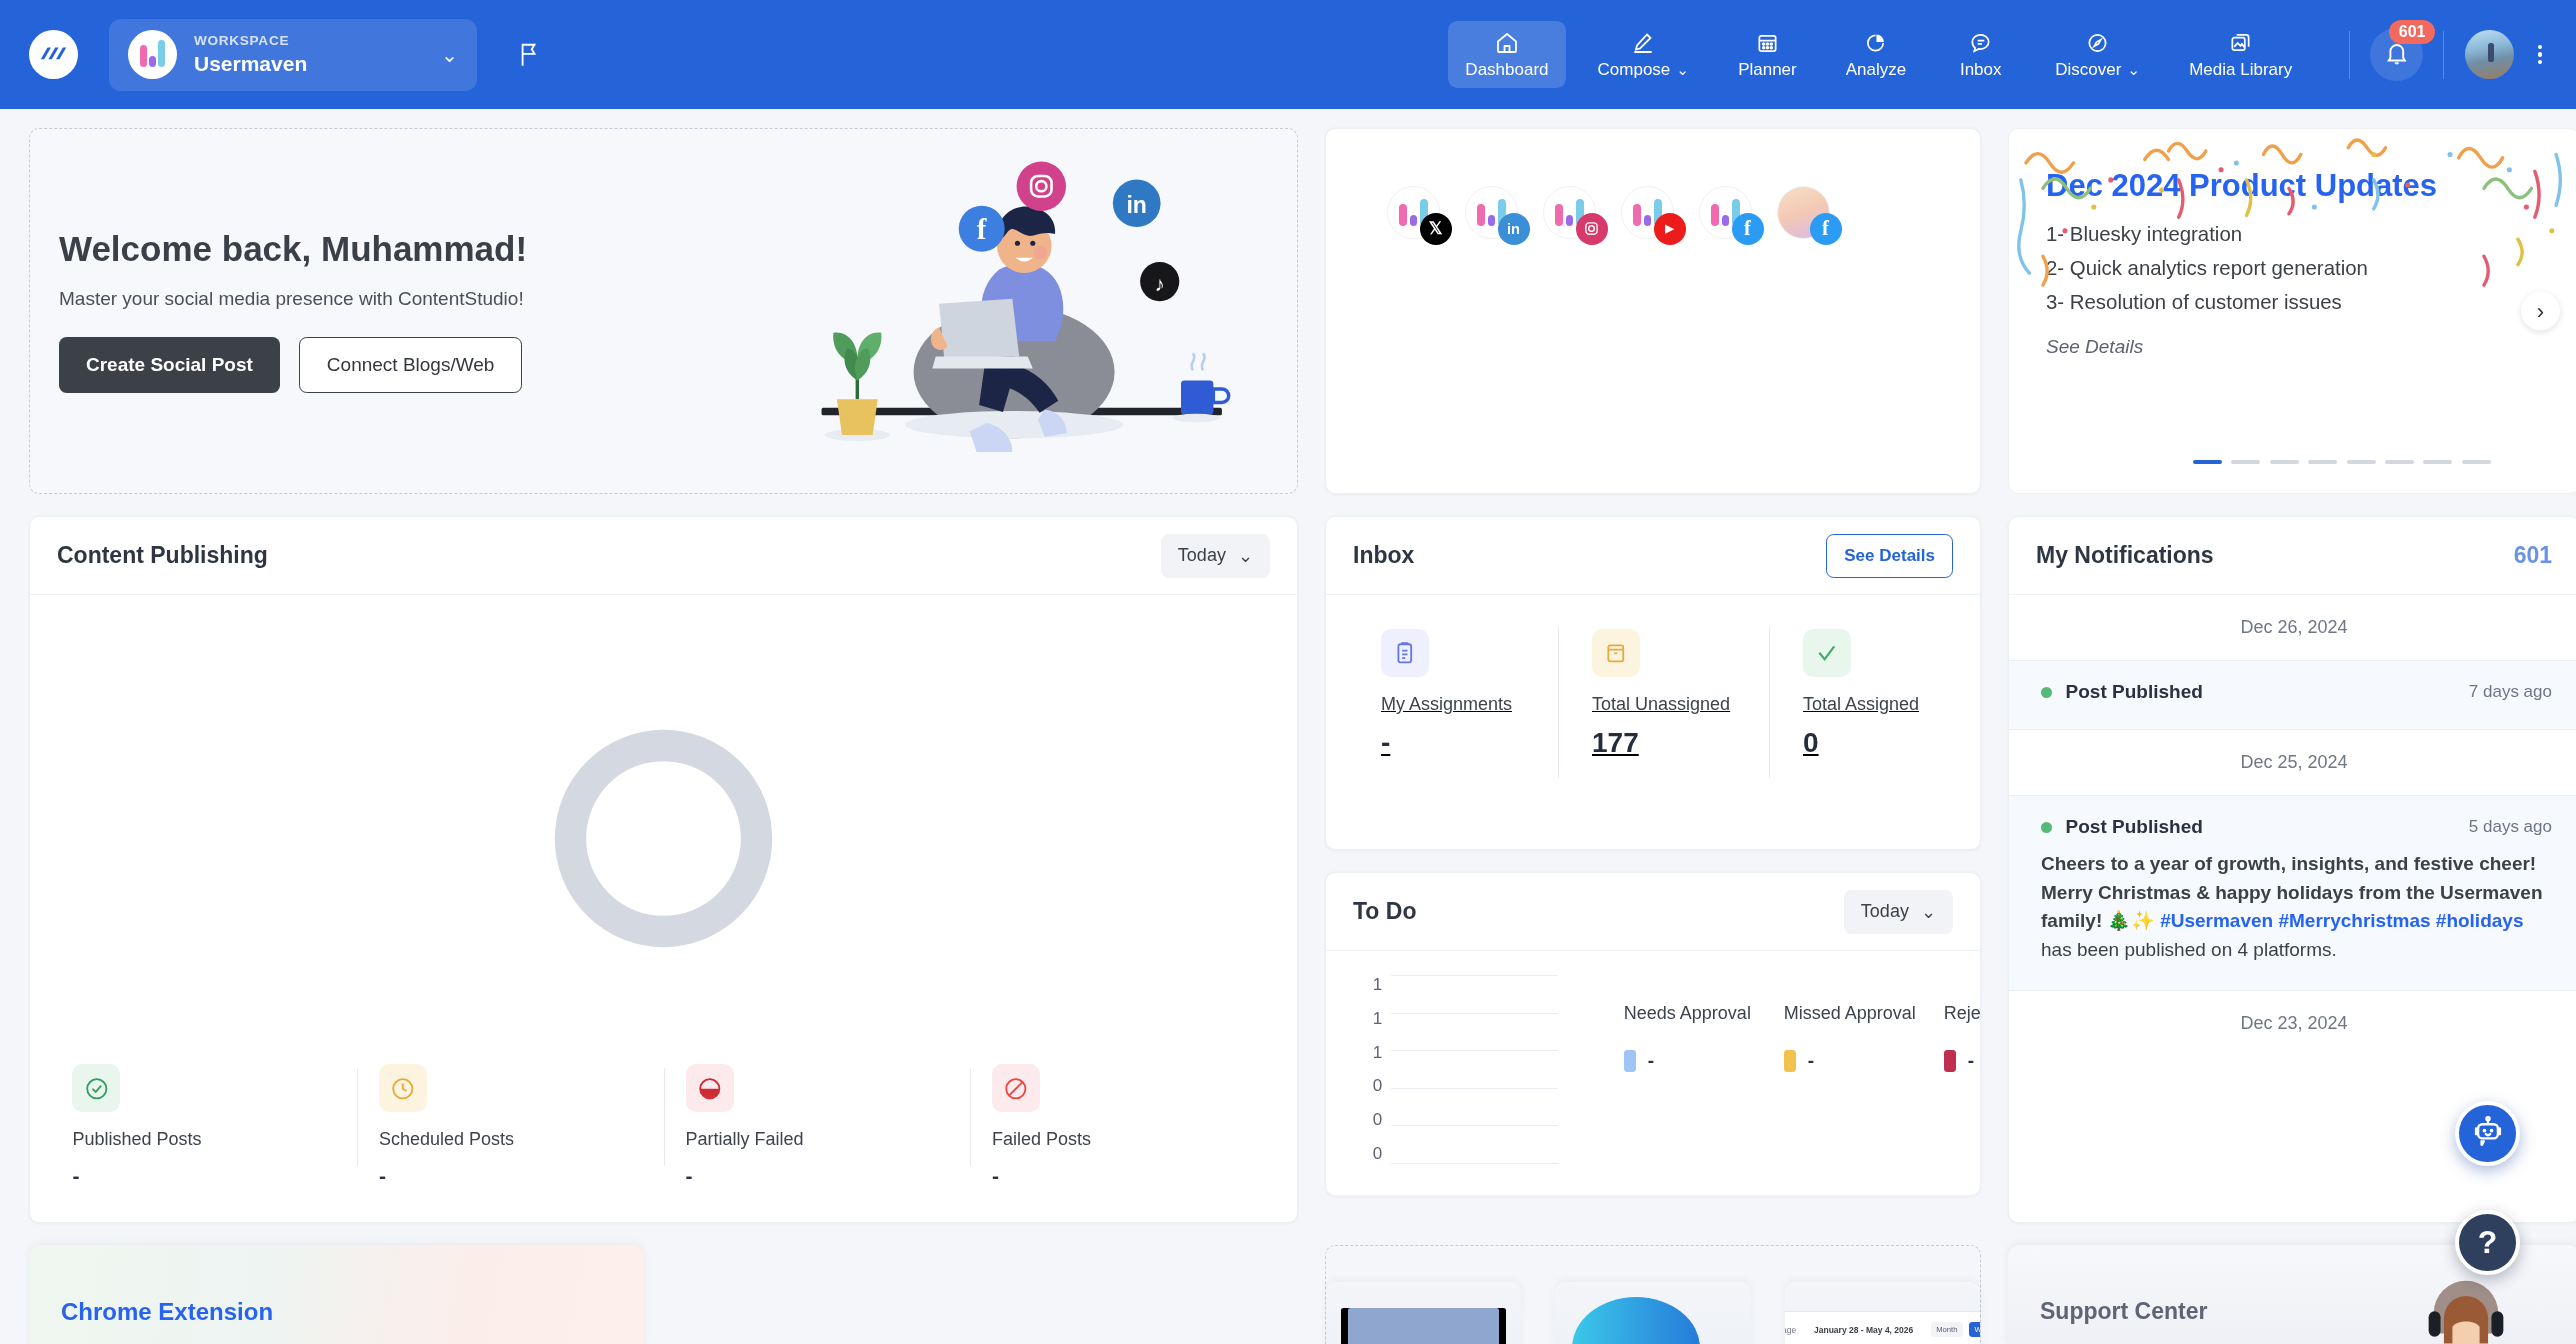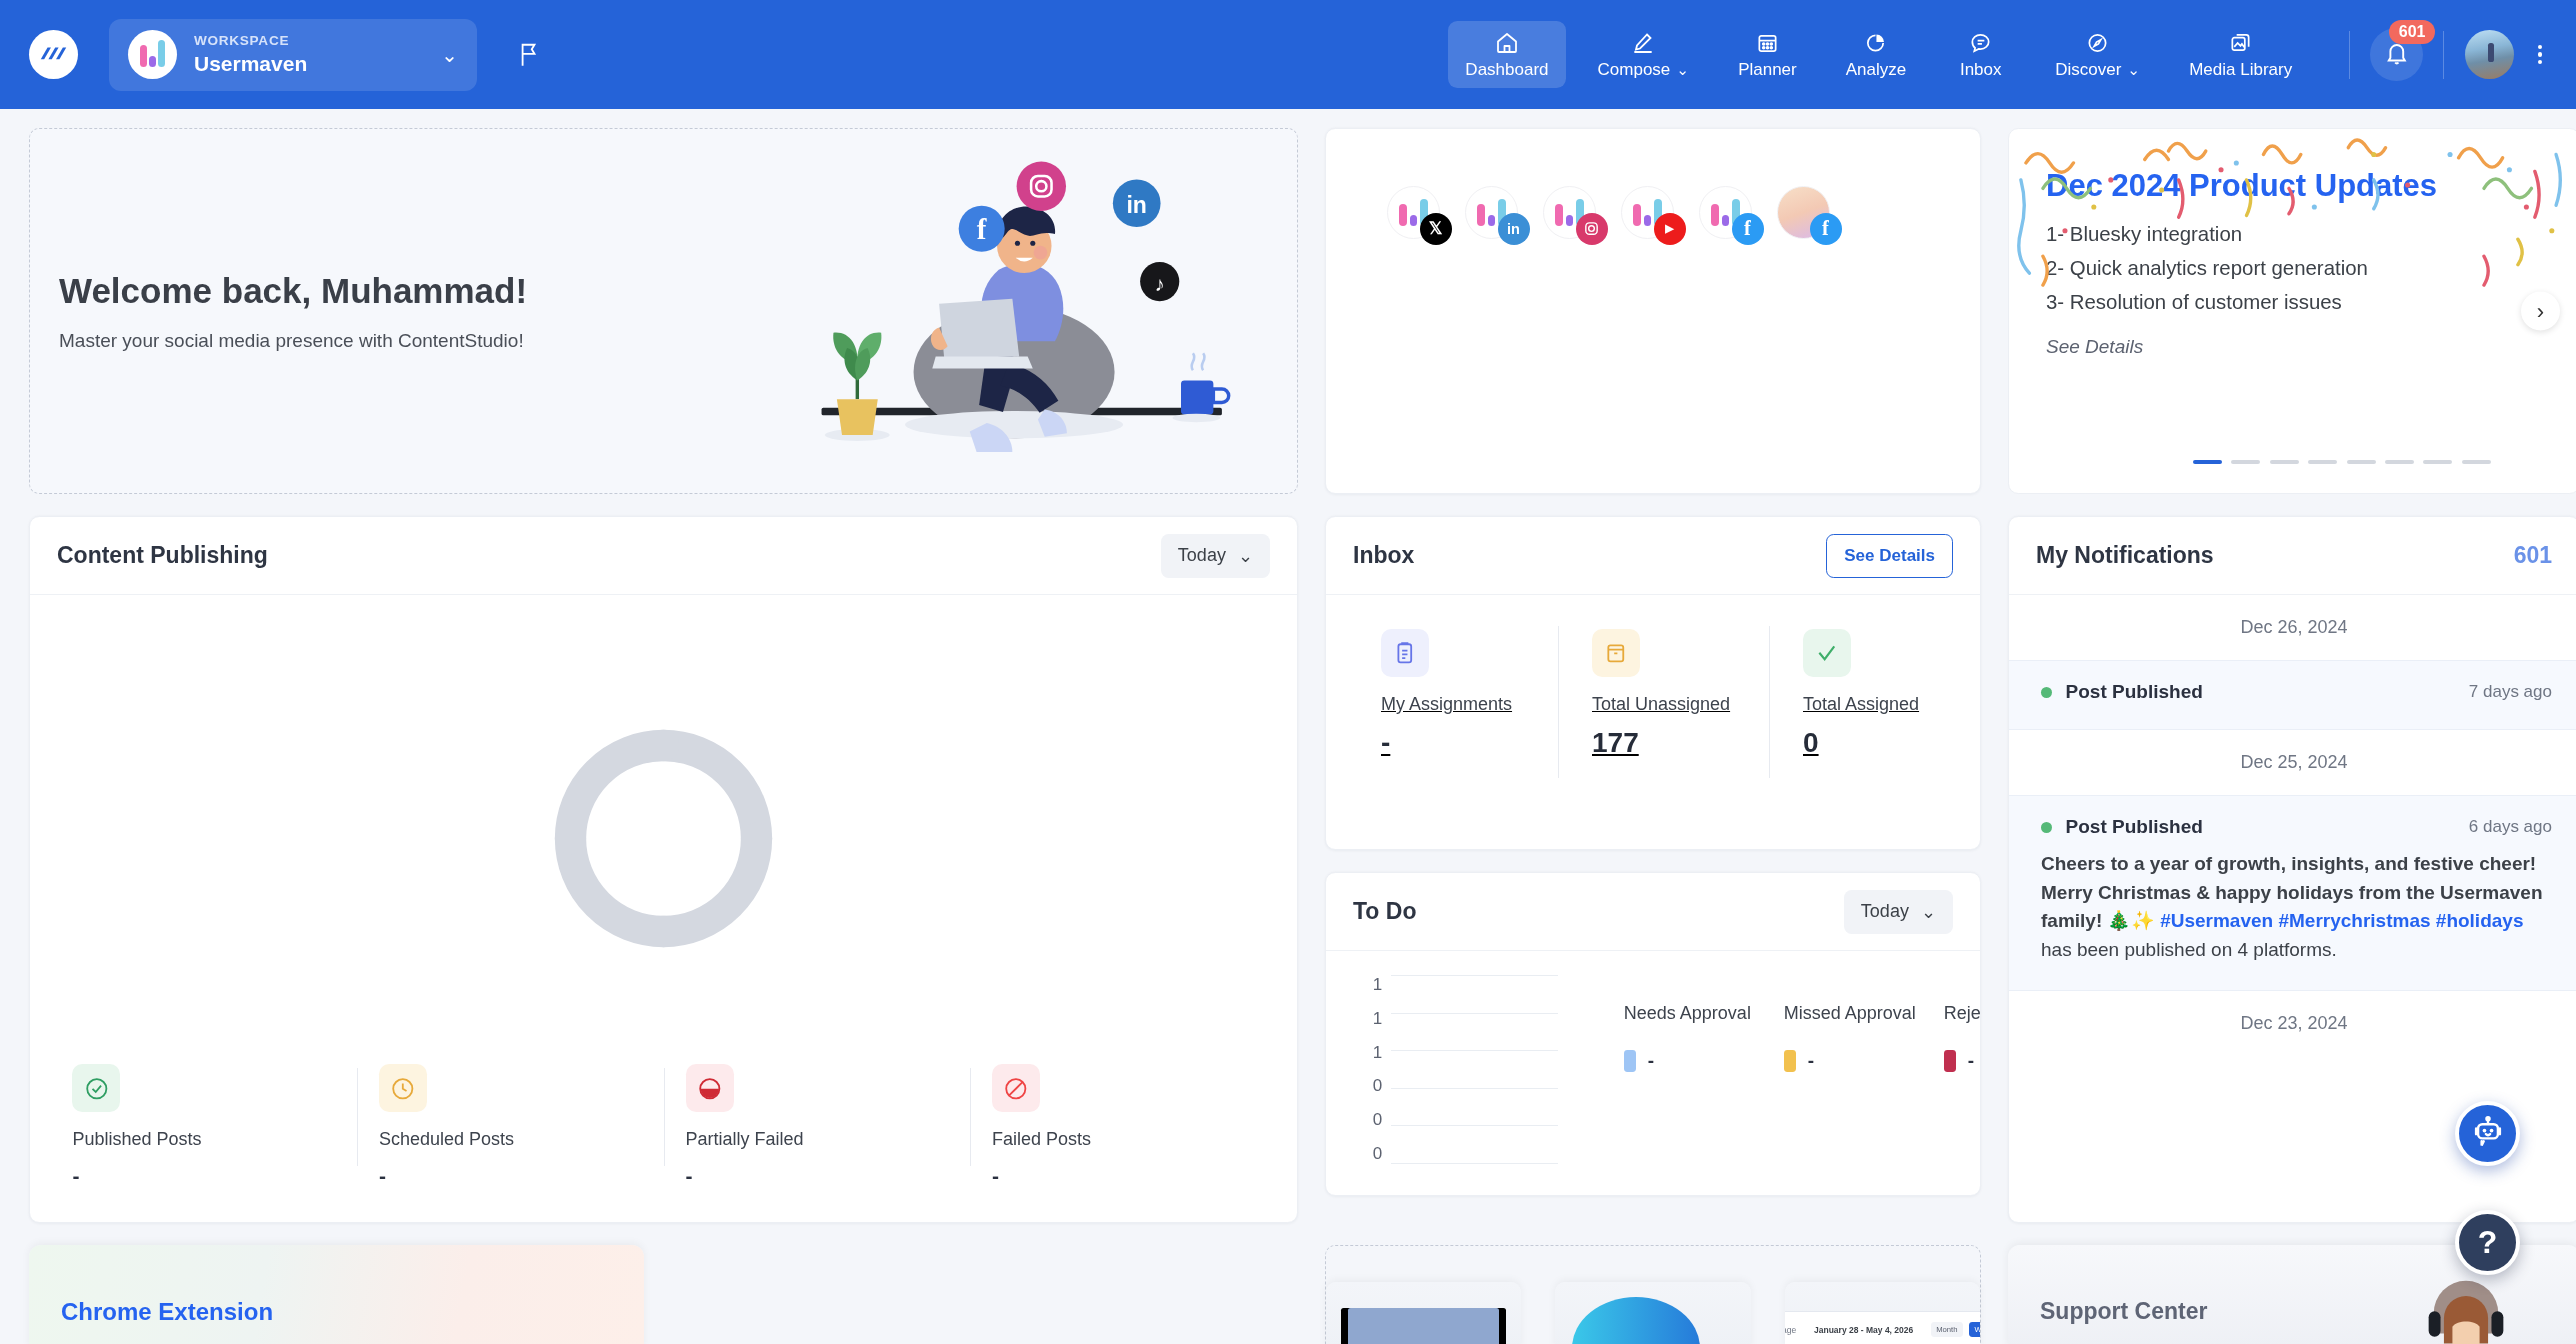--- a/index.html
+++ b/index.html
@@ -424,20 +424,24 @@
 </div>
 
 <div class="page">
 
   <div class="col">
 
     <div class="welcome-card">
       <div class="welcome-left">
         <div class="welcome-title">Welcome back, Muhammad!</div>
         <div class="welcome-sub">Master your social media presence with ContentStudio!</div>
+        <div class="welcome-btns">
+          <button class="btn-dark">Create Social Post</button>
+          <button class="btn-outline">Connect Blogs/Web</button>
+        </div>
       </div>
       <div class="welcome-illus">
         <svg viewBox="0 0 560 400" width="477" height="341">
           <rect x="30" y="300" width="470" height="9" rx="2" fill="#21252b"></rect>
 
           <ellipse cx="72" cy="332" rx="38" ry="7" fill="#e7ebf2"></ellipse>
           <path d="M72 290 V240" stroke="#2f6a3a" stroke-width="4"></path>
           <path d="M72 250c-22-6-30-22-28-38 18-2 30 14 28 38z" fill="#4f9c5b"></path>
           <path d="M72 250c22-6 30-22 28-38-18-2-30 14-28 38z" fill="#5fae6b"></path>
           <path d="M72 268c-16-10-18-26-12-38 14 4 18 22 12 38z" fill="#3f8a4c"></path>
@@ -785,21 +789,21 @@
             <span class="notif-kind">Post Published</span>
             <span class="notif-ago">7 days ago</span>
           </div>
         </div>
 
         <div class="notif-date">Dec 25, 2024</div>
         <div class="notif-item">
           <div class="notif-top">
             <span class="notif-dot"></span>
             <span class="notif-kind">Post Published</span>
-            <span class="notif-ago">6 days ago</span>
+            <span class="notif-ago">5 days ago</span>
           </div>
           <div class="notif-text"><b>Cheers to a year of growth, insights, and festive cheer! Merry Christmas &amp; happy holidays from the Usermaven family! 🎄✨ </b><span class="hash">#Usermaven</span> <span class="hash">#Merrychristmas</span> <span class="hash">#holidays</span><span> has been published on 4 platforms.</span></div>
         </div>
 
         <div class="notif-date">Dec 23, 2024</div>
       </div>
     </div>
   </div>
 </div>
 

